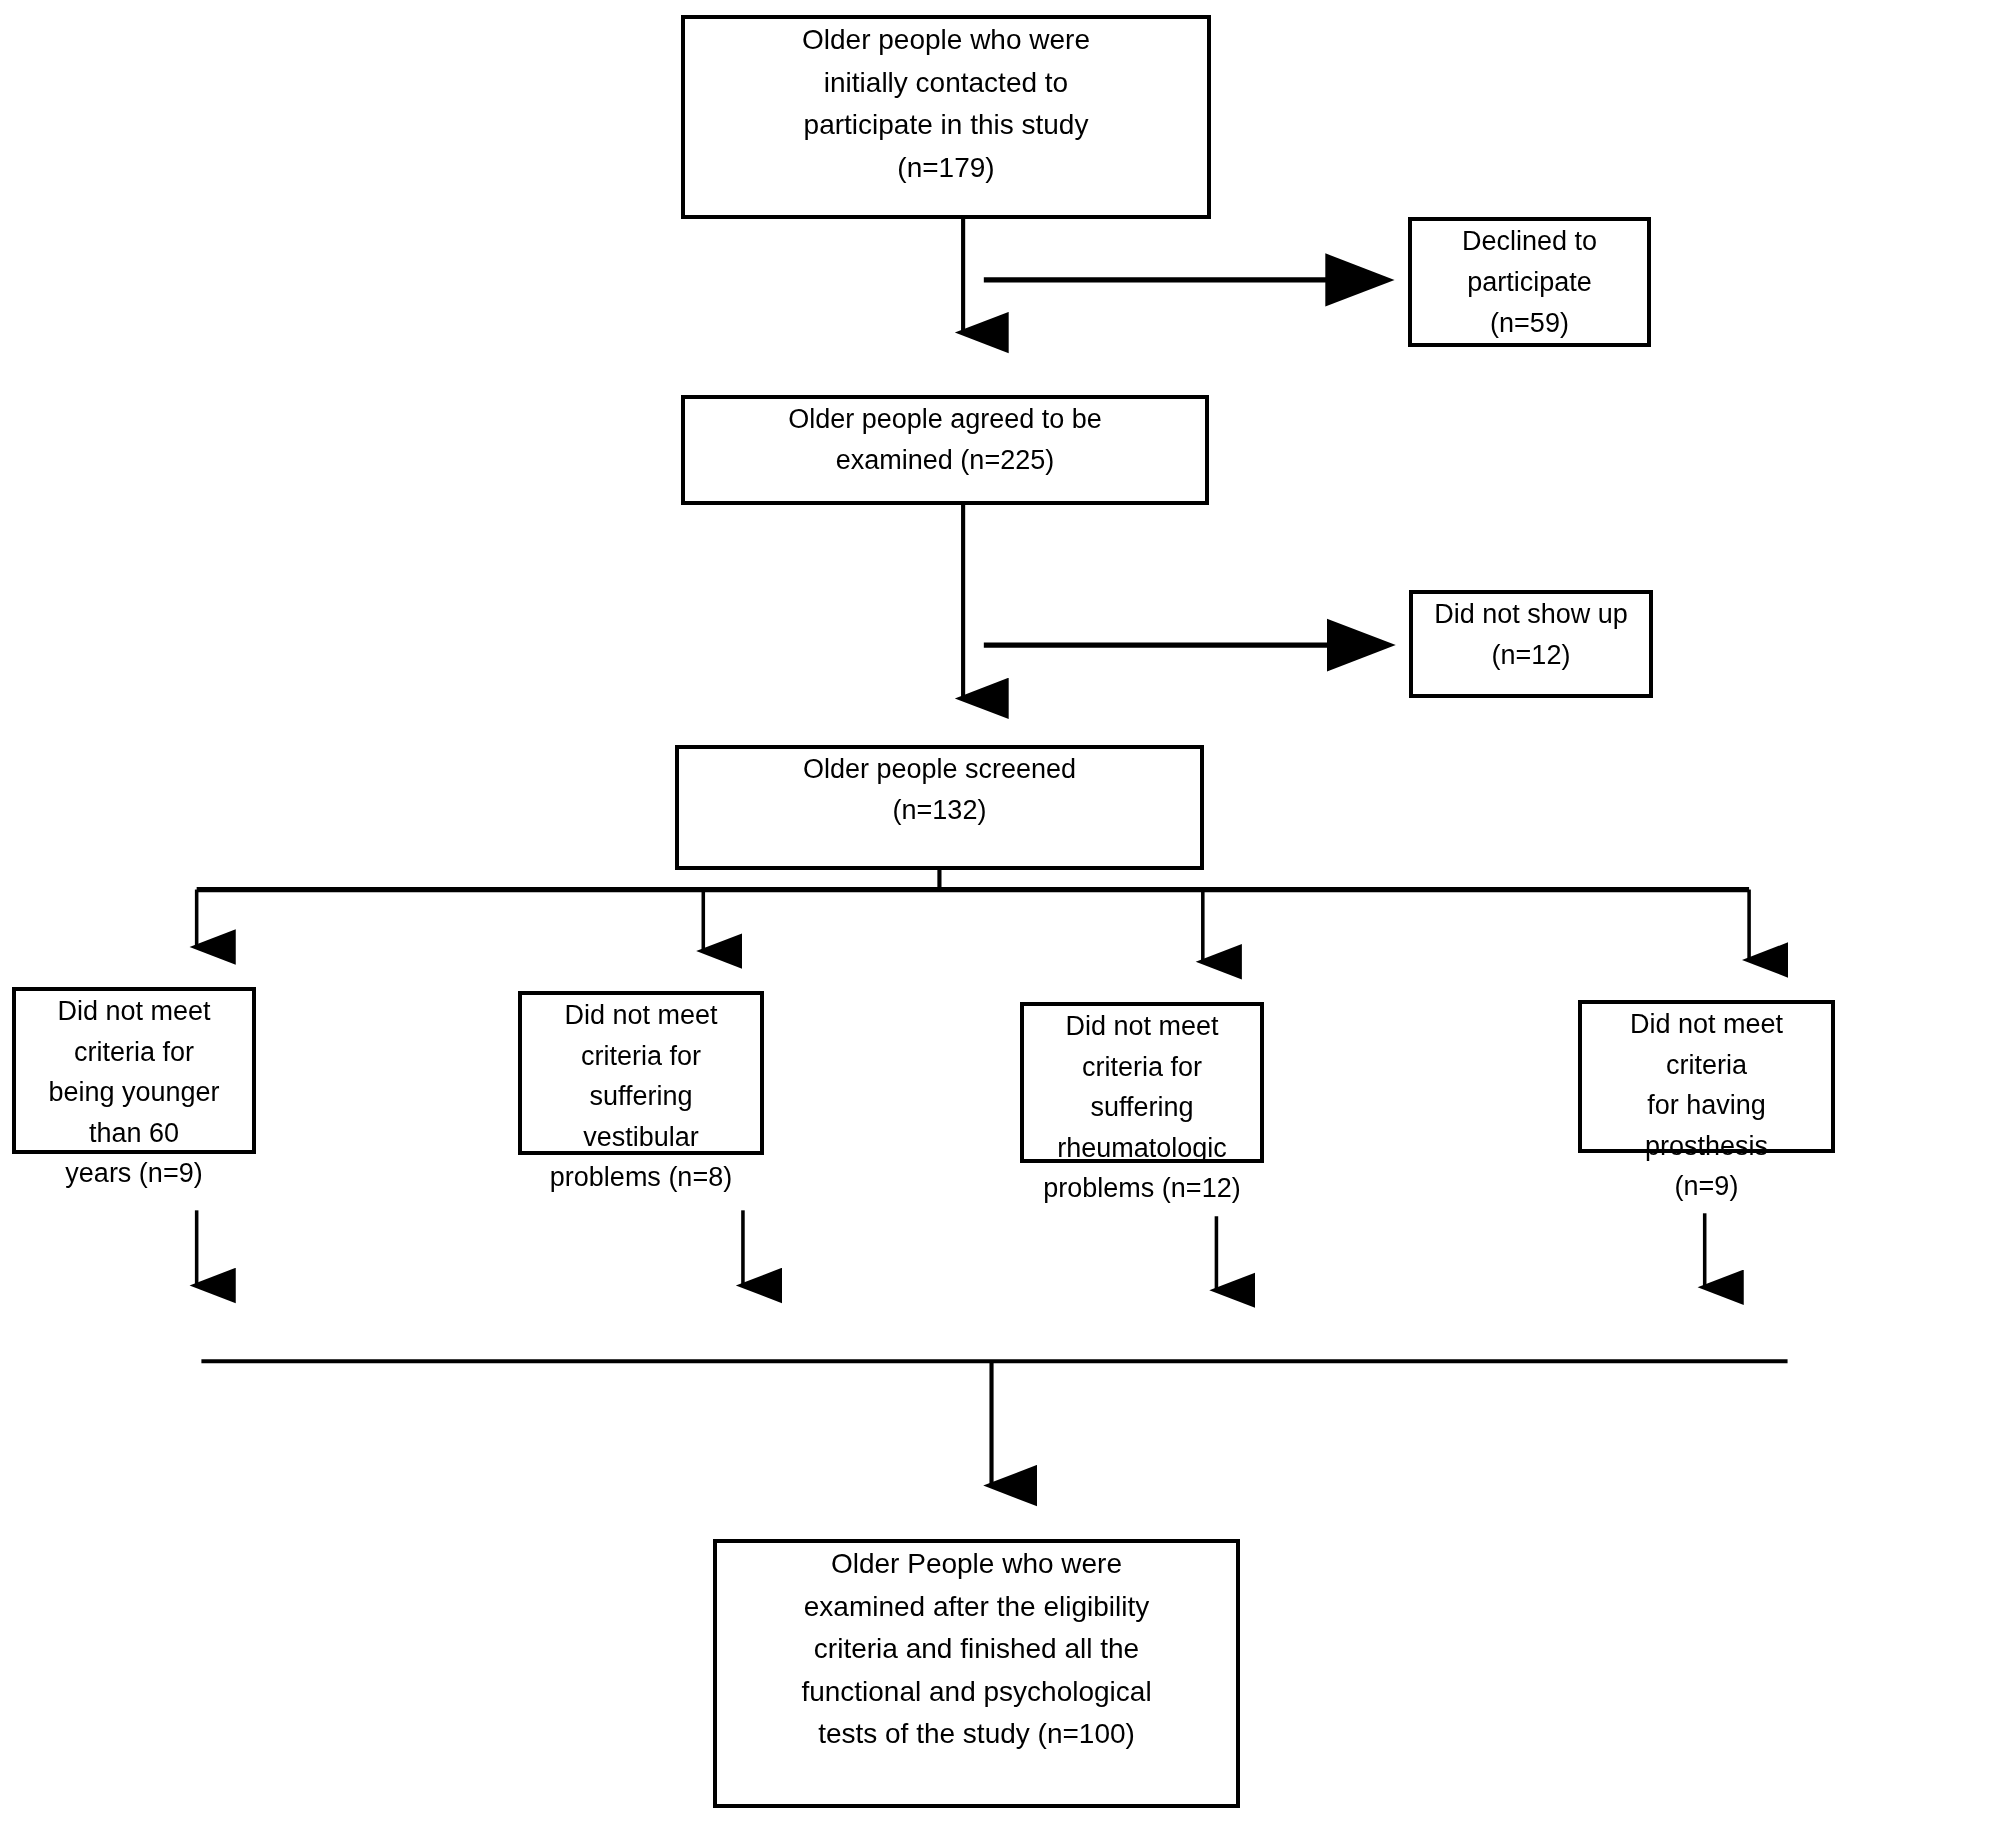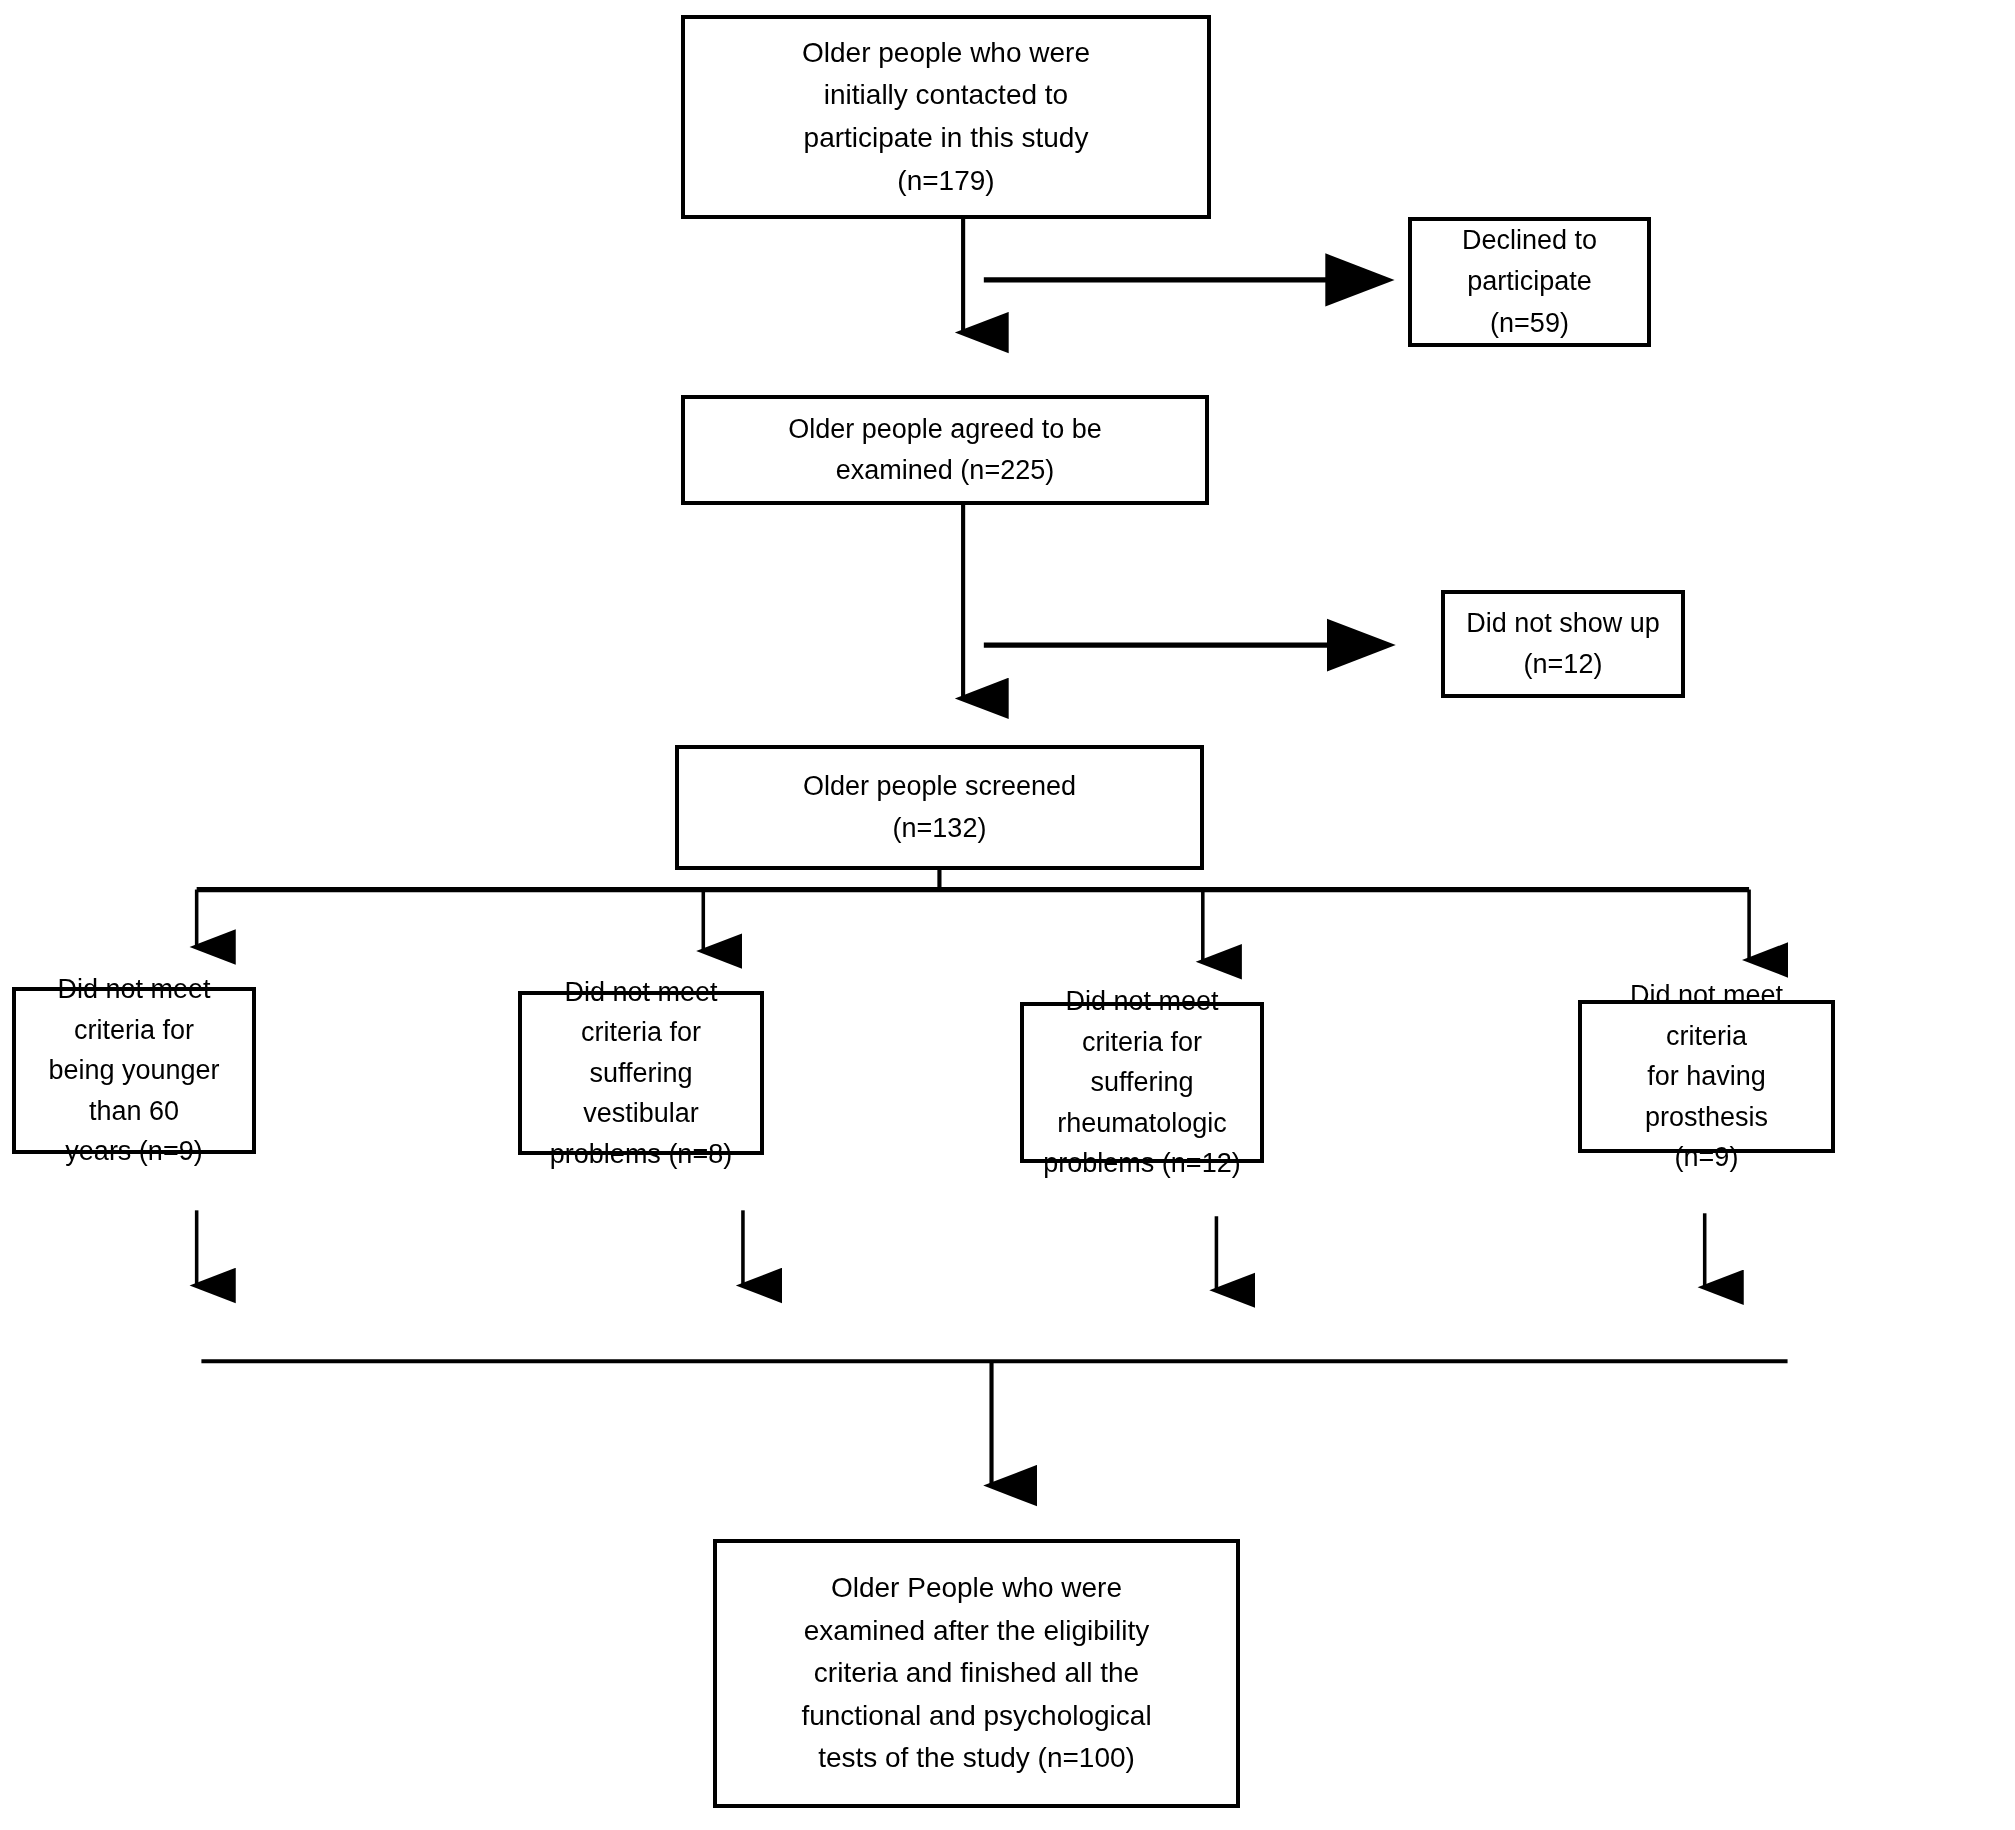--- a/index.html
+++ b/index.html
@@ -22,41 +22,40 @@
     width: 2015px;
     height: 1830px;
     pointer-events: none;
   }
   .node {
     position: absolute;
     box-sizing: border-box;
     border: 4.1px solid #000000;
     background: #ffffff;
     display: flex;
-    align-items: center;
     justify-content: center;
     text-align: center;
     color: #000000;
     z-index: 2;
   }
   .node-text {
     display: block;
     width: 100%;
     padding: 0 10.7px;
     font-size: 27px;
     line-height: 1.52;
     text-align: center;
     white-space: pre-line;
     color: #000000;
   }
   
   #node-initial      { left: 681px; top: 15px;   width: 530px;  height: 204px; }
   #node-declined     { left: 1408px; top: 217px;  width: 243px;  height: 130px; }
   #node-agreed       { left: 681px; top: 395px;  width: 528px;  height: 110px; }
-  #node-noshow       { left: 1409px; top: 590px;  width: 244px;  height: 108px; margin-left: 32px; }
+  #node-noshow       { left: 1409px; top: 590px;  width: 244px;  height: 108px; }
   #node-screened     { left: 675px; top: 745px; width: 529px;  height: 125px; }
   #node-excl-age     { left: 12px;   top: 987px; width: 244px;  height: 167px; }
   #node-excl-vest    { left: 518px;  top: 991px; width: 246px;  height: 164px; }
   #node-excl-rheum   { left: 1020px; top: 1002px; width: 244px;  height: 161px; }
   #node-excl-prost   { left: 1578px; top: 1000px; width: 257px;  height: 153px; }
   #node-final        { left: 713px; top: 1539px; width: 527px;  height: 269px; }
 
   #node-initial .node-text    { font-size: 28px; }
   #node-final .node-text      { font-size: 28px; }
   #node-excl-age .node-text,

